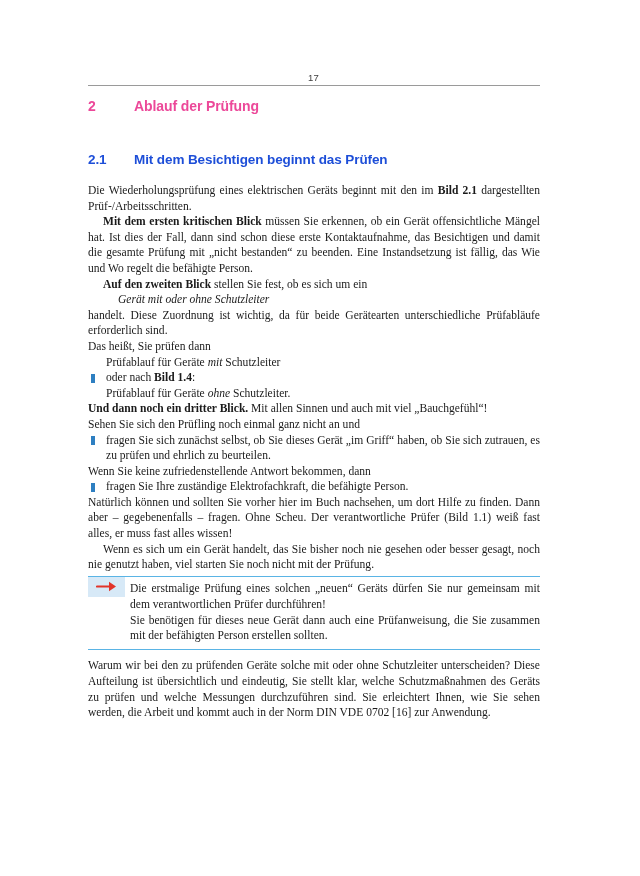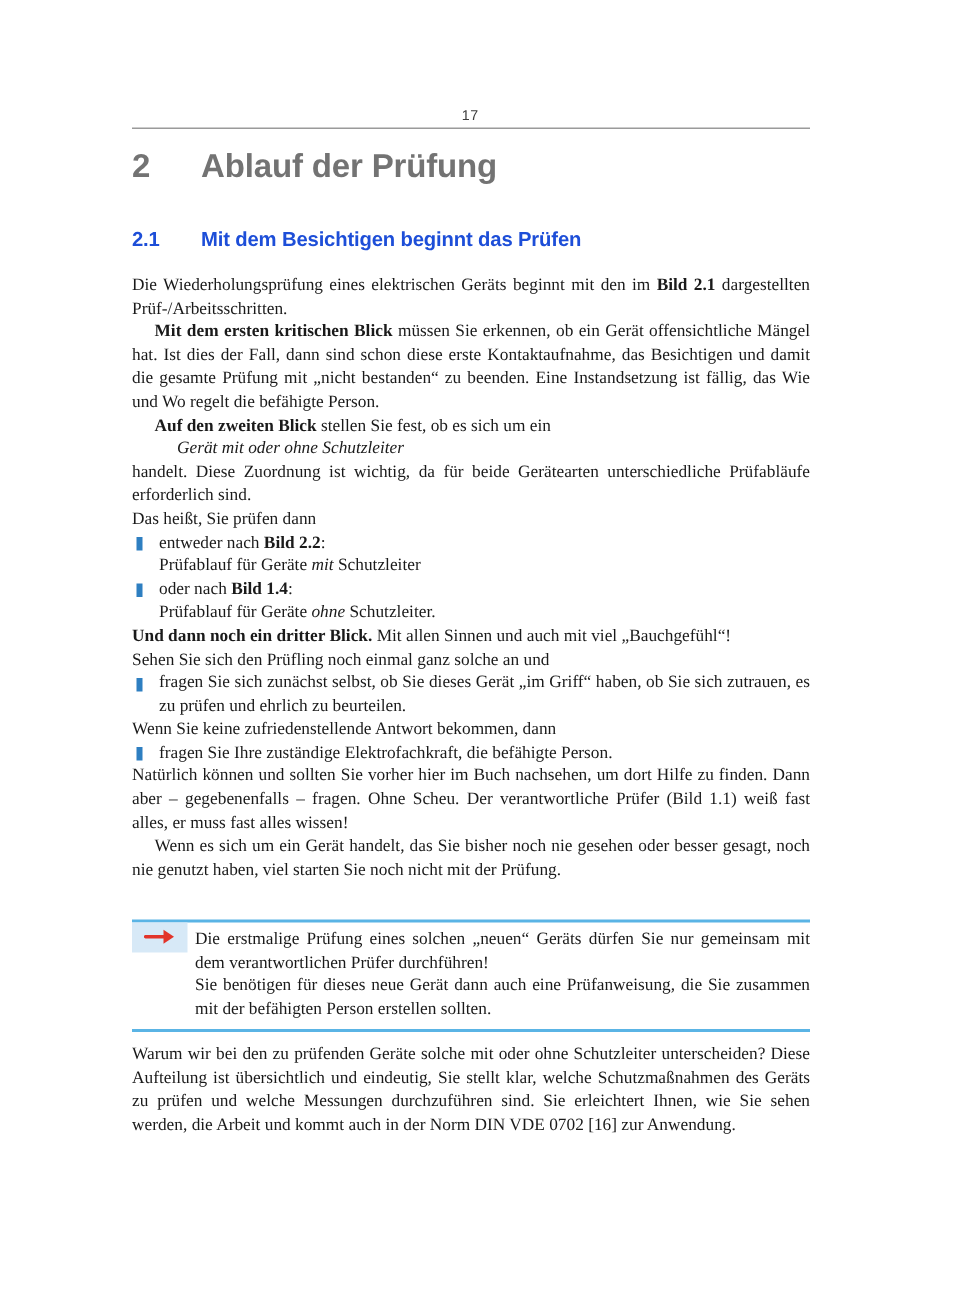--- a/index.html
+++ b/index.html
@@ -45,22 +45,22 @@
     width: 100%;
   }
   
   .h1 {
     position: absolute;
     left: 88px;
     top: 98px;
     width: 452px;
     font-family: "Liberation Sans", sans-serif;
     font-weight: bold;
-    font-size: 22px;
-    color: #737373;
+    font-size: 14px;
+    color: #ec4899;
     letter-spacing: -0.1px;
   }
   .h1 .num { display: inline-block; width: 46px; }
   .h2 {
     position: absolute;
     left: 88px;
     top: 152px;
     width: 452px;
     font-family: "Liberation Sans", sans-serif;
     font-weight: bold;
@@ -108,21 +108,21 @@
     height: 9px;
     background: #2e7fc1;
   }
   .sub-line {
     padding-left: 18px;
     text-align: left;
   }
   
   .note {
     position: relative;
-    margin: 25px 0 0 0;
+    margin: 3px 0 0 0;
     padding: 0;
   }
   .note-rule {
     height: 1.6px;
     background: #5ab4e5;
     width: 100%;
   }
   .note-rule.bottom { margin-top: 3px; }
   .note-body {
     position: relative;
@@ -179,39 +179,35 @@
     <p class="indent"><b>Mit dem ersten kritischen Blick</b><span> müssen Sie erkennen, ob ein Gerät offensichtliche Mängel hat. Ist dies der Fall, dann sind schon diese erste Kontaktaufnahme, das Besichtigen und damit die gesamte Prüfung mit „nicht bestanden“ zu beenden. Eine Instandsetzung ist fällig, das Wie und Wo regelt die befähigte Person.</span></p>
 
     <p class="indent"><b>Auf den zweiten Blick</b><span> stellen Sie fest, ob es sich um ein</span></p>
 
     <p class="italic-line">Gerät mit oder ohne Schutzleiter</p>
 
     <p class="flush">handelt. Diese Zuordnung ist wichtig, da für beide Gerätearten unterschiedliche Prüfabläufe erforderlich sind.</p>
 
     <p class="flush">Das heißt, Sie prüfen dann</p>
 
-    <div class="bullet-row">
-      <span class="marker"></span>
-      <span>entweder nach </span><b>Bild 2.2</b><span>:</span>
-    </div>
     <div class="sub-line">
       <span>Prüfablauf für Geräte </span><i>mit</i><span> Schutzleiter</span>
     </div>
 
     <div class="bullet-row">
       <span class="marker"></span>
       <span>oder nach </span><b>Bild 1.4</b><span>:</span>
     </div>
     <div class="sub-line">
       <span>Prüfablauf für Geräte </span><i>ohne</i><span> Schutzleiter.</span>
     </div>
 
     <p class="flush"><b>Und dann noch ein dritter Blick.</b><span> Mit allen Sinnen und auch mit viel „Bauchgefühl“!</span></p>
 
-    <p class="flush">Sehen Sie sich den Prüfling noch einmal ganz solche an und</p>
+    <p class="flush">Sehen Sie sich den Prüfling noch einmal ganz nicht an und</p>
 
     <div class="bullet-row">
       <span class="marker"></span>
       <span>fragen Sie sich zunächst selbst, ob Sie dieses Gerät „im Griff“ haben, ob Sie sich zutrauen, es zu prüfen und ehrlich zu beurteilen.</span>
     </div>
 
     <p class="flush">Wenn Sie keine zufriedenstellende Antwort bekommen, dann</p>
 
     <div class="bullet-row">
       <span class="marker"></span>

